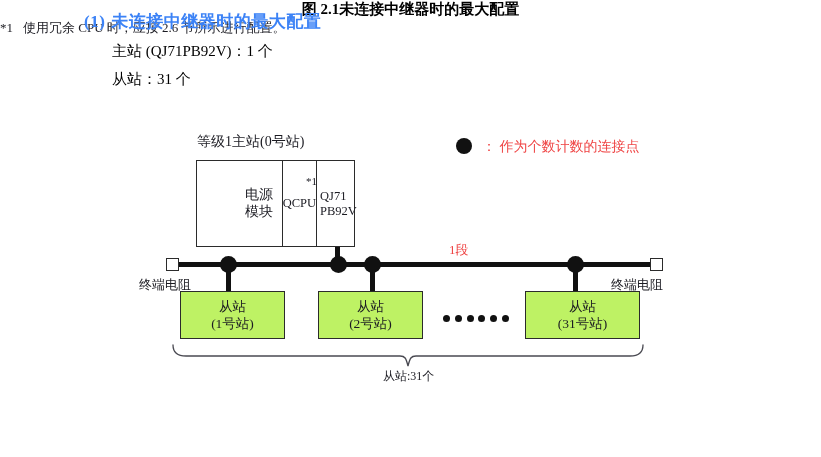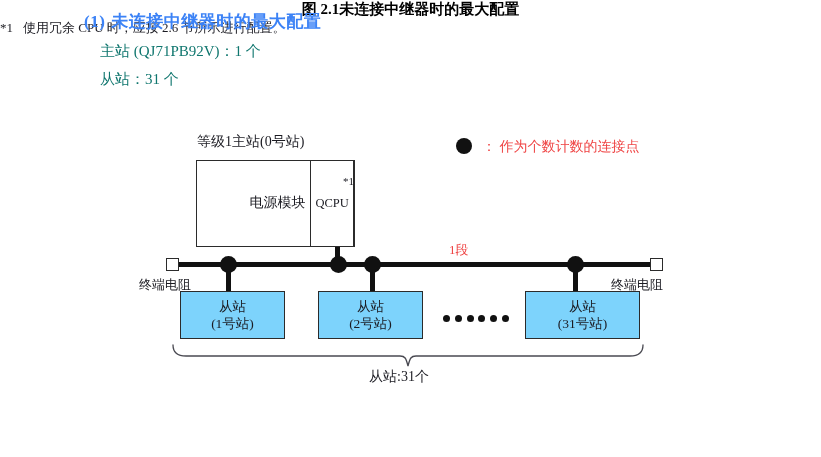--- a/index.html
+++ b/index.html
@@ -24,24 +24,24 @@
     font-size: 17px;
     font-weight: bold;
     letter-spacing: 0.5px;
     white-space: nowrap;
     color: #3b82f6;
   }
   .section-heading .num { margin-right: 6px; }
 
   .spec-line {
     position: absolute;
-    left: 100px;
+    left: 112px;
     font-size: 15px;
     white-space: nowrap;
-    color: #0f766e;
+    color: #000000;
   }
   .spec-line-1 { top: 42px; }
   .spec-line-2 { top: 70px; }
 
   
   .diagram {
     position: absolute;
     left: 0;
     top: 0;
     width: 821px;
@@ -161,21 +161,21 @@
   }
   .drop-1 { left: 226px; }
   .drop-2 { left: 370px; }
   .drop-3 { left: 573px; }
 
   
   .slave-box {
     height: 48px;
     border: 1.4px solid #2b2b2b;
     box-sizing: border-box;
-    background: #7dd3fc;
+    background: #bef264;
     top: 291px;
     display: flex;
     flex-direction: column;
     align-items: center;
     justify-content: center;
     font-size: 13.5px;
     line-height: 1.28;
     color: #1b1b22;
   }
   .slave-1 { left: 180px; width: 105px; }
@@ -196,23 +196,23 @@
     display: block;
     width: 7px;
     height: 7px;
     border-radius: 50%;
     background: #111111;
   }
 
   
   .brace-wrap { left: 172px; top: 344px; width: 472px; height: 24px; }
   .brace-total {
-    left: 369px;
+    left: 383px;
     top: 368px;
-    font-size: 14px;
+    font-size: 12px;
     color: #1b1b22;
     white-space: nowrap;
     text-align: center;
   }
 
   
   .legend-dot {
     left: 456px;
     top: 138px;
     width: 16px;
@@ -268,20 +268,26 @@
   <div class="master-caption">等级1主站(0号站)</div>
 
   <div class="master-rack">
     <div class="rack-cell cell-power">
       <span>电源模块</span>
     </div>
     <div class="rack-cell cell-cpu">
       <span>QCPU</span>
       <span class="cpu-note">*1</span>
     </div>
+    <div class="rack-cell cell-net">
+      <span class="net-text">
+        <span>QJ71</span><br>
+        <span>PB92V</span>
+      </span>
+    </div>
   </div>
 
   <div class="master-lead"></div>
 
   <div class="bus-line"></div>
   <div class="segment-label">1段</div>
 
   <div class="terminator term-left"></div>
   <div class="terminator term-right"></div>
   <div class="term-label term-label-left">终端电阻</div>

